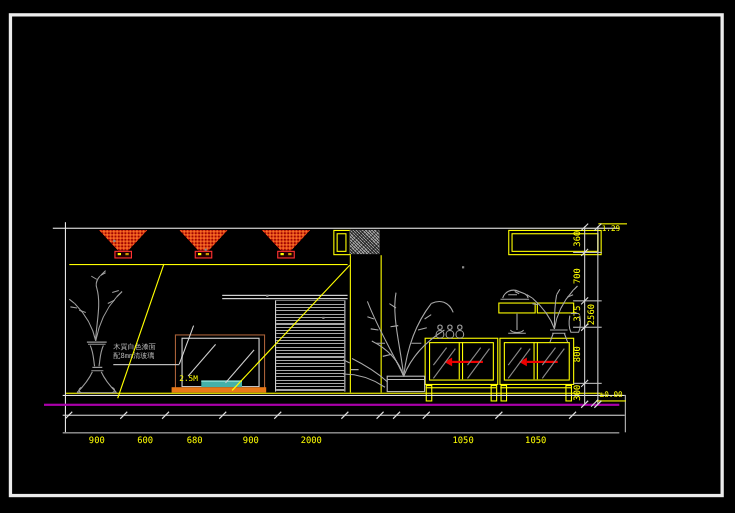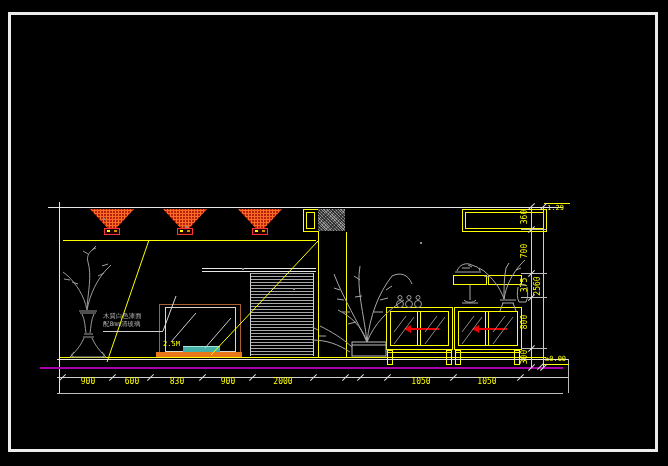--- a/index.html
+++ b/index.html
@@ -4,21 +4,21 @@
 <style>
   html,body{margin:0;padding:0;background:#000;}
   #stage{position:relative;width:668px;height:466px;background:#000;overflow:hidden;
          font-family:"DejaVu Sans Mono","Liberation Mono",monospace;}
   .abs{position:absolute;}
   .frame{position:absolute;left:8px;top:12px;width:644px;height:434px;border:3px solid #ececec;}
   .hl{position:absolute;height:1px;background:#e6e6e6;}
   .vl{position:absolute;width:1px;background:#e6e6e6;}
   .yhl{position:absolute;height:1px;background:#ffff00;}
   .yvl{position:absolute;width:1px;background:#ffff00;}
-  .dim-label{position:absolute;color:#ffff00;font-size:8px;line-height:8px;width:30px;text-align:center;}
+  .dim-label{position:absolute;color:#ffff00;font-size:8px;line-height:8px;width:30px;text-align:center;margin-top:19px;}
   .dim-label-v{position:absolute;color:#ffff00;font-size:8px;line-height:8px;white-space:nowrap;
                transform:translate(-50%,-50%) rotate(-90deg);}
   .lvl{position:absolute;color:#ffff00;font-size:7px;line-height:7px;white-space:nowrap;}
   .tick{position:absolute;width:9px;height:1px;background:#ddd;transform:rotate(-45deg);}
   .ext{position:absolute;height:1px;background:#bbb;}
   .cone{position:absolute;width:44px;height:19px;
         background:#c00 radial-gradient(rgba(255,120,40,.9) 1px, rgba(120,0,0,.55) 1.6px);
         background-size:3px 3px;
         clip-path:polygon(0 0,100% 0,60% 100%,40% 100%);}
   .fixture{position:absolute;width:14px;height:5px;border:1px solid #f33;background:#220000;}
@@ -124,21 +124,21 @@
 
   <div class="yhl" style="left:60px;top:357px;width:486px;"></div>
   <div class="hl" style="left:57px;top:359px;width:511px;"></div>
   <div class="abs" style="left:40px;top:367px;width:523px;height:2px;background:#aa00aa;"></div>
   <div class="hl" style="left:57px;top:377px;width:511px;background:#cfcfcf;"></div>
   <div class="hl" style="left:57px;top:393px;width:506px;background:#bdbdbd;"></div>
   <div class="vl" style="left:568px;top:359px;height:34px;background:#bbb;"></div>
 
   <div class="dim-label" style="left:73px;top:378px;">900</div>
   <div class="dim-label" style="left:117px;top:378px;">600</div>
-  <div class="dim-label" style="left:162px;top:378px;">830</div>
+  <div class="dim-label" style="left:162px;top:378px;">680</div>
   <div class="dim-label" style="left:213px;top:378px;">900</div>
   <div class="dim-label" style="left:268px;top:378px;">2000</div>
   <div class="dim-label" style="left:406px;top:378px;">1050</div>
   <div class="dim-label" style="left:472px;top:378px;">1050</div>
 
   <div class="vl" style="left:531px;top:206px;height:161px;background:#cfcfcf;"></div>
   <div class="vl" style="left:543px;top:206px;height:161px;background:#cfcfcf;"></div>
   <div class="ext" style="left:521px;top:229px;width:26px;"></div>
   <div class="ext" style="left:521px;top:273px;width:26px;"></div>
   <div class="ext" style="left:521px;top:297px;width:26px;"></div>

